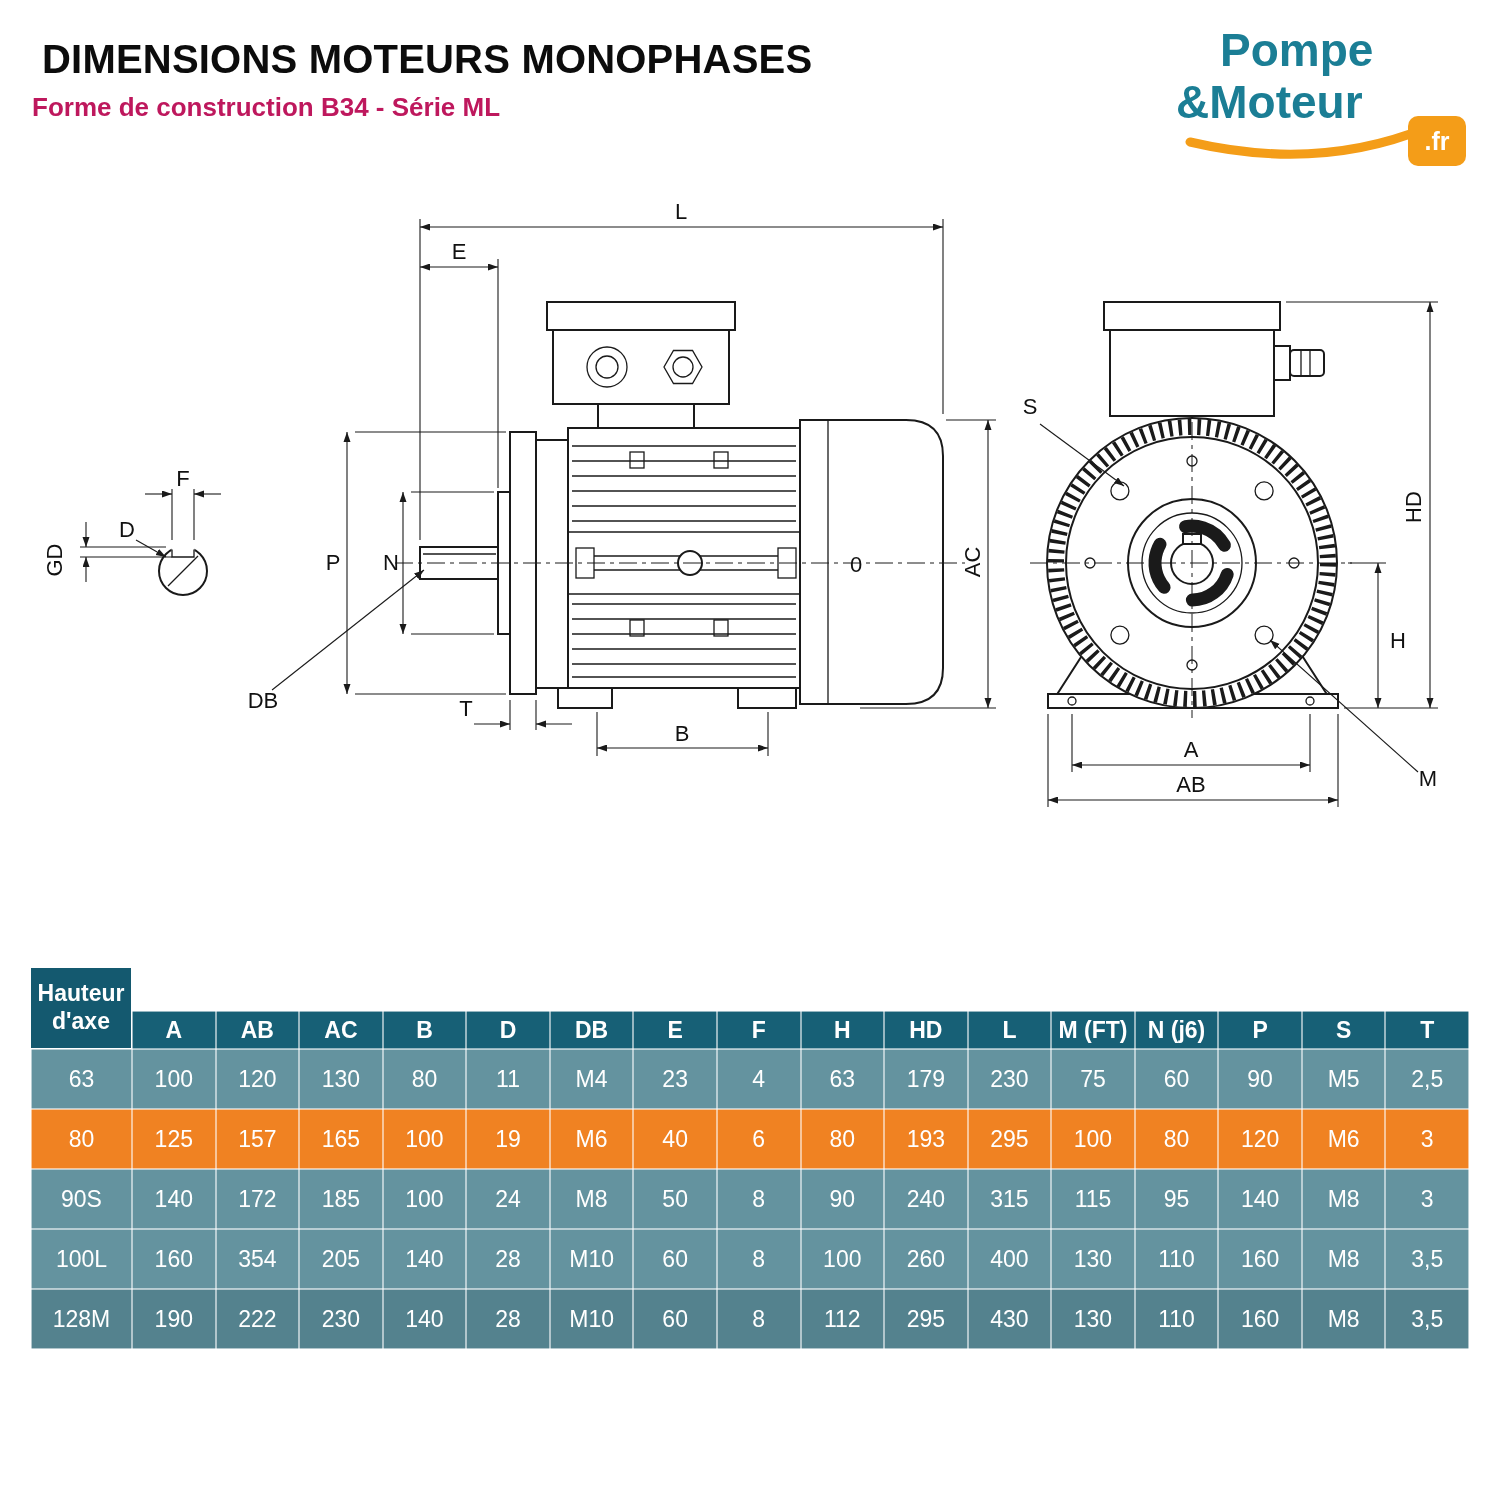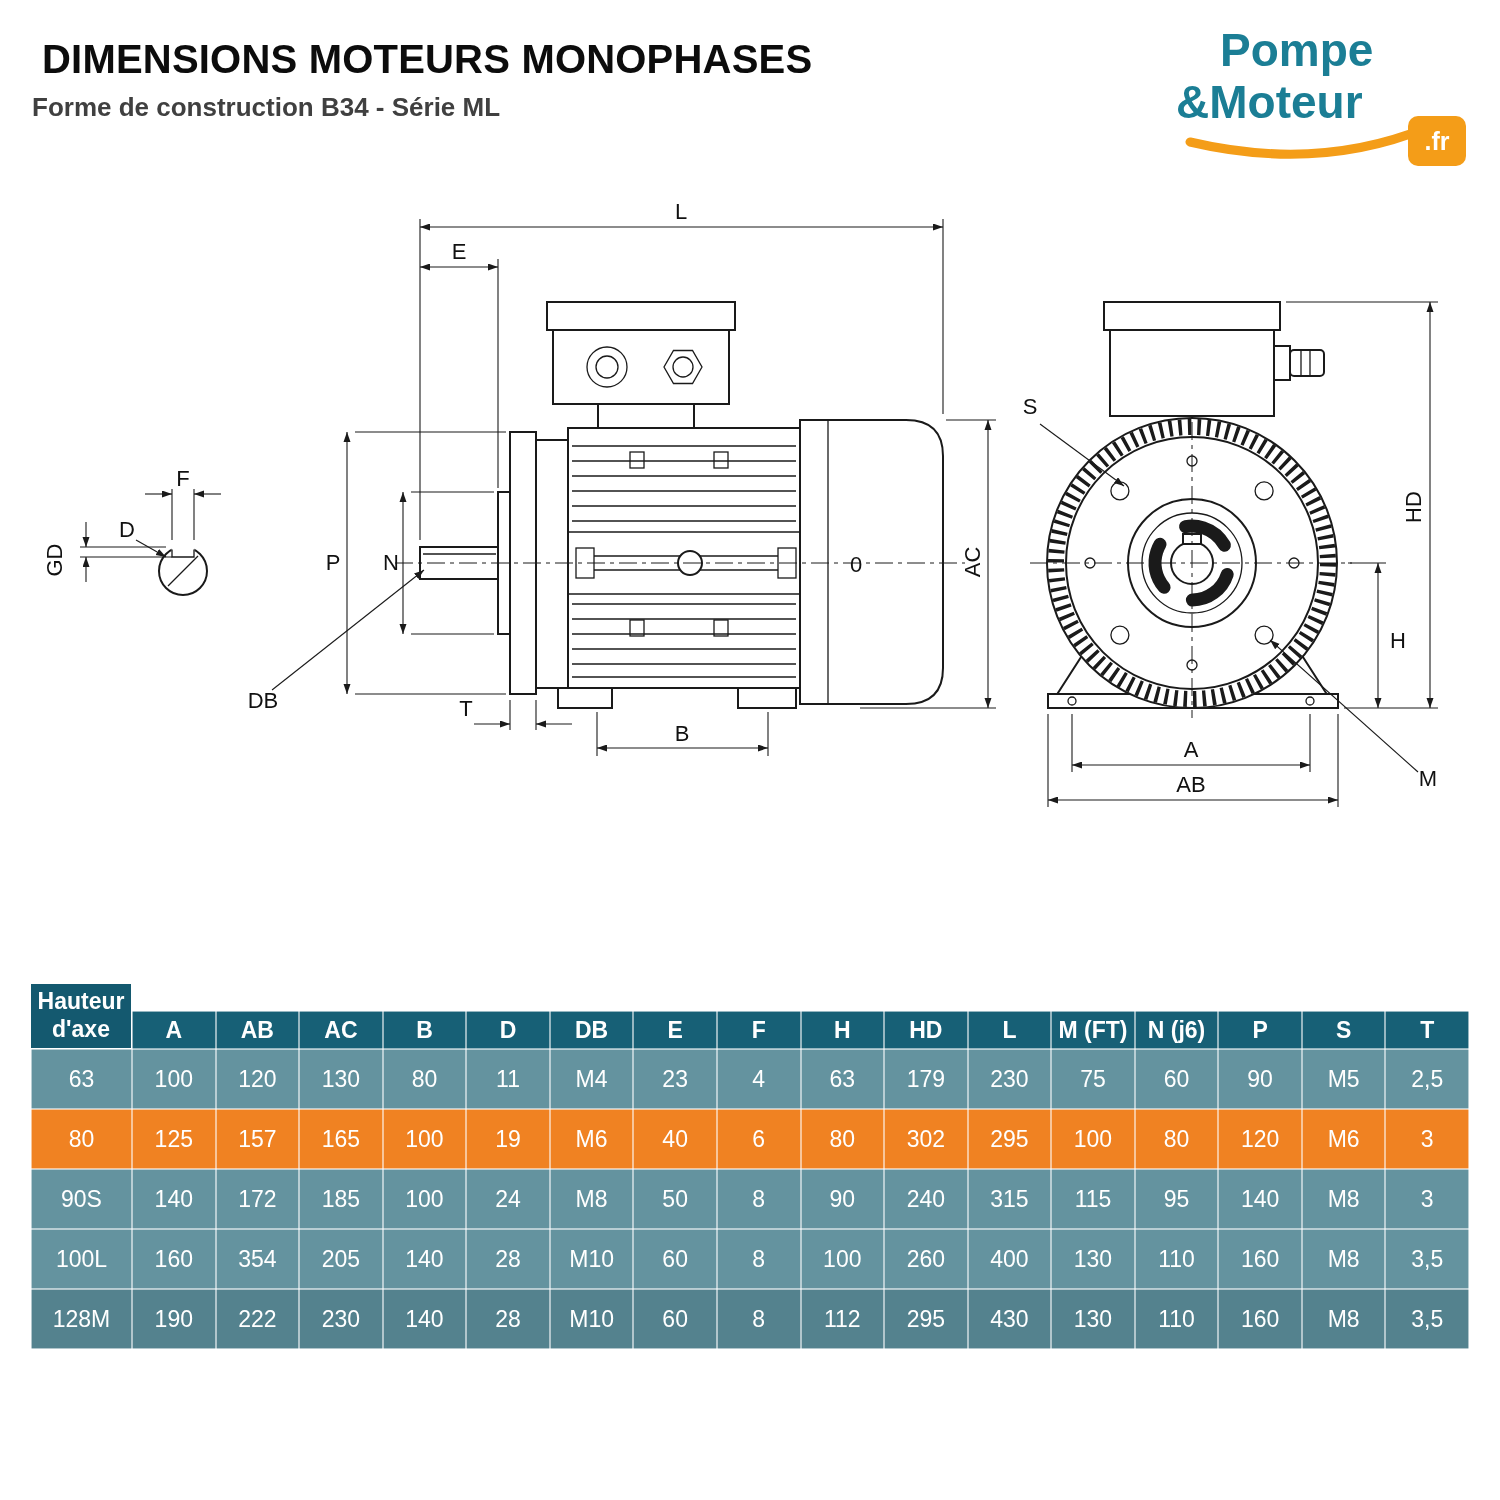--- a/index.html
+++ b/index.html
@@ -15,21 +15,21 @@
 
   
   .page-header { position: absolute; left: 30px; top: 26px; }
   .title {
     margin: 12px;
     font-size: 40px; font-weight: 800; letter-spacing: .2px;
     color: #0c0c0c; line-height: 1.05;
   }
   .subtitle {
     margin: 8px 0 0 2px;
-    font-size: 26px; font-weight: 700; color: #404040;
+    font-size: 26px; font-weight: 700; color: #be185d;
   }
 
   
   .logo { position: absolute; left: 1168px; top: 18px; width: 310px; height: 165px; }
 
   
   .drawing { position: absolute; left: 0; top: 0; width: 1500px; height: 960px; }
   .obj   { fill: none; stroke: #1a1a1a; stroke-width: 2; }
   .fillw { fill: #ffffff; stroke: #1a1a1a; stroke-width: 2; }
   .obj2  { fill: none; stroke: #1a1a1a; stroke-width: 1.3; }
@@ -52,21 +52,21 @@
     color: #fff; font-size: 23px; padding: 0;
   }
   #dim-table thead th { background: var(--thead); font-weight: 700; height: 38px; }
   #dim-table tbody th { font-weight: 400; }
   #dim-table tbody tr { height: 60px; }
   #dim-table tbody tr.light { background: var(--row-light); padding-left: 24px; }
   #dim-table tbody tr.dark  { background: var(--row-dark); }
   #dim-table tbody tr.hl    { background: var(--hl); }
   #dim-table thead th.axis-h { background: transparent; border: none; position: relative; }
   .axis-box {
-    position: absolute; left: 0; right: 0; bottom: 0; height: 64px;
+    position: absolute; left: 0; right: 0; bottom: 0; height: 80px;
     background: var(--axis-bg);
     display: flex; flex-direction: column; align-items: center; justify-content: center;
     font-weight: 700; font-size: 23px; line-height: 1.2; color: #fff;
   }
 </style>
 </head>
 <body>
 
 <div class="page-header">
   <h1 class="title">DIMENSIONS MOTEURS MONOPHASES</h1>
@@ -342,21 +342,21 @@
         <th>80</th>
         <td>125</td>
         <td>157</td>
         <td>165</td>
         <td>100</td>
         <td>19</td>
         <td>M6</td>
         <td>40</td>
         <td>6</td>
         <td>80</td>
-        <td>302</td>
+        <td>193</td>
         <td>295</td>
         <td>100</td>
         <td>80</td>
         <td>120</td>
         <td>M6</td>
         <td>3</td>
       </tr>
       <tr class="light">
         <th>90S</th>
         <td>140</td>

